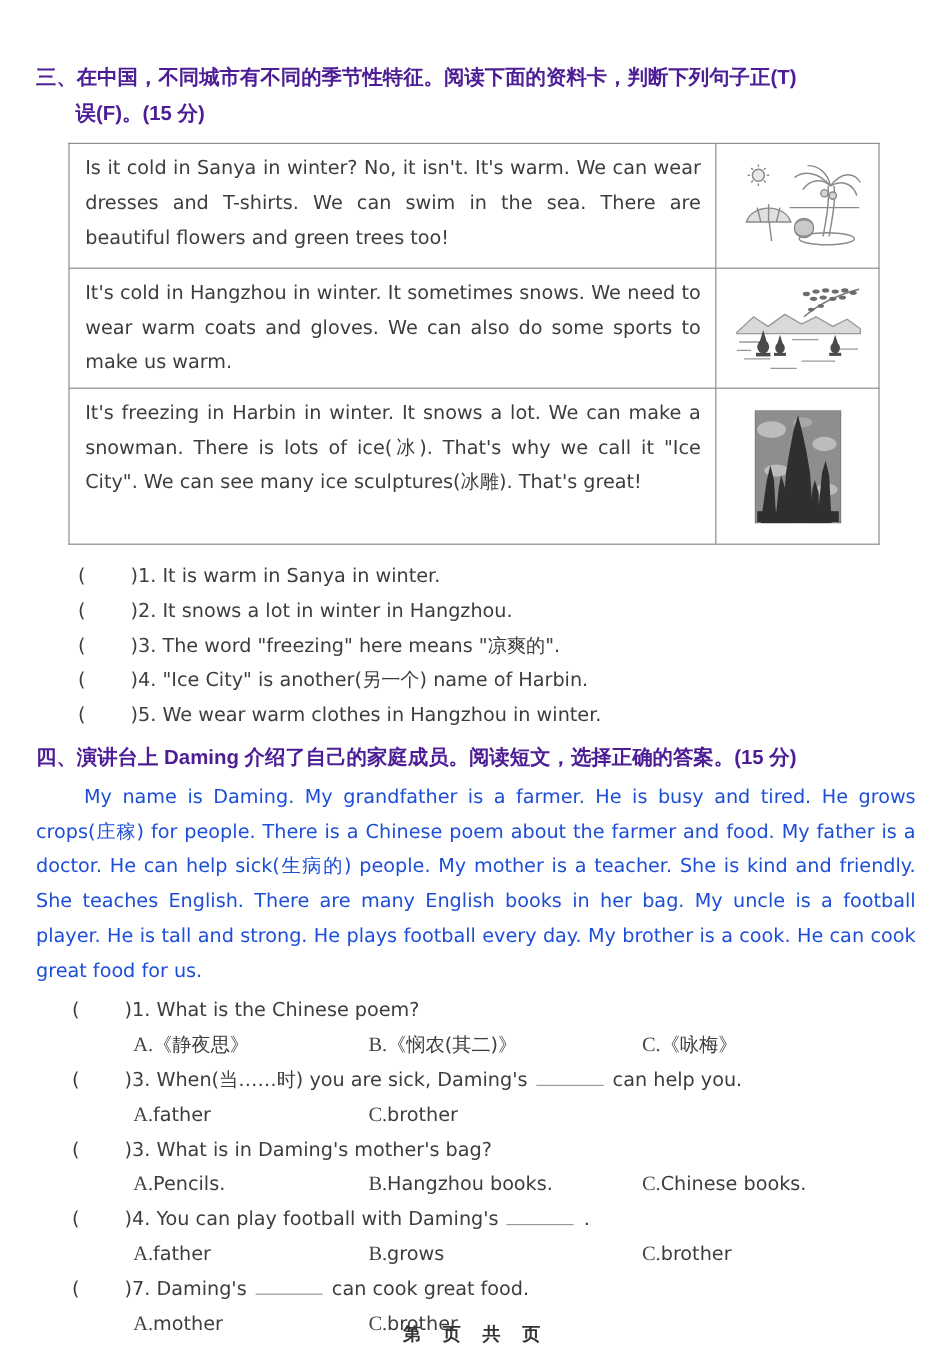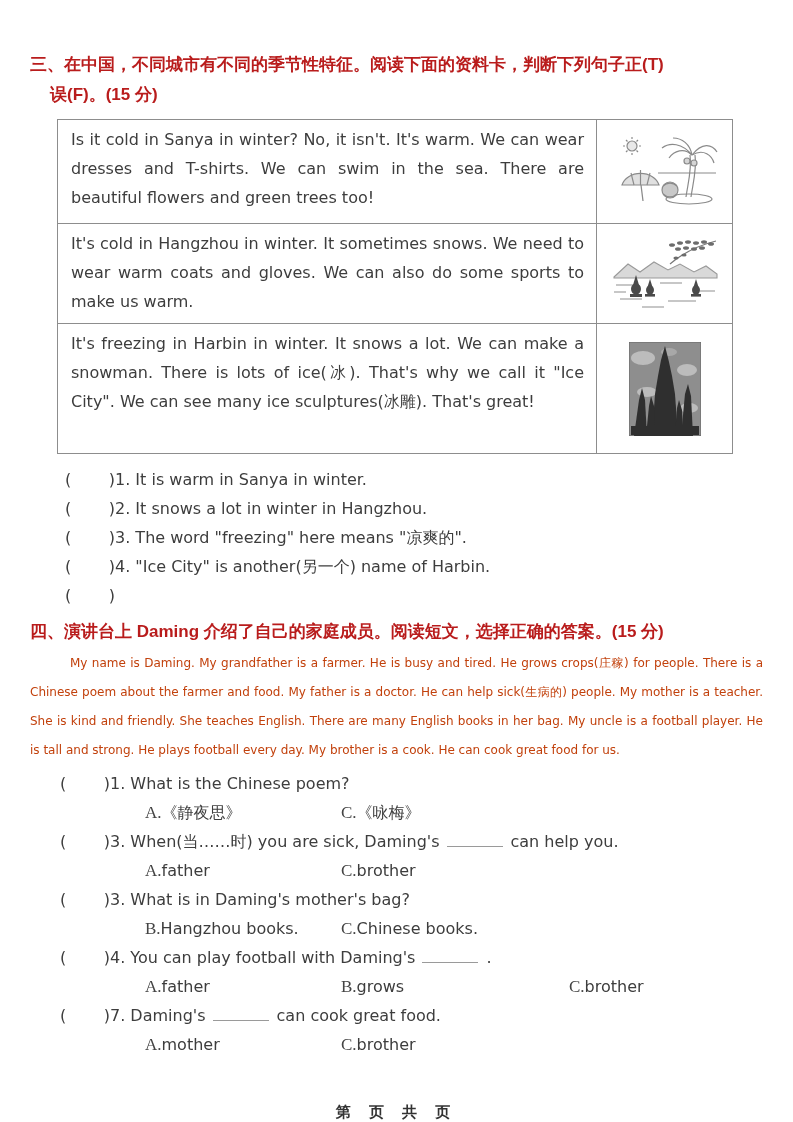--- a/index.html
+++ b/index.html
@@ -4,51 +4,51 @@
 <style>
   html, body { margin:0; padding:0; }
   body {
     width:793px; height:1122px; background:#ffffff; overflow:hidden;
     position:relative; font-family:"DejaVu Sans", sans-serif; color:#3d3d3d;
   }
   .page { padding:50px 30px 0 30px; }
 
   .h-cn {
     font-family:"Liberation Sans", sans-serif; font-weight:600;
-    font-size:17px; line-height:30px; color:#b91c1c;
-  }
-  .h-cn .indent2 { margin-left:20px; }
+    font-size:17px; line-height:30px; color:#4c1d95;
+  }
+  .h-cn .indent2 { margin-left:33px; }
 
   table.cards {
     border-collapse:collapse; margin:9px 0 0 27px; width:676px; table-layout:fixed;border-radius:25px;
   }
   table.cards td { border:1.5px solid #8d8d8d; }
   td.cardtext {
     padding:5px 12px 6px 13px; font-size:16px; line-height:29px;
     text-align:justify; vertical-align:top; color:#3d3d3d;
   }
   td.cardimg { width:133px; text-align:center; vertical-align:middle; }
   .ul { text-underline-offset:4px; }
 
   .tf-list { margin:11px 0 0 35px; }
   .qrow { font-size:16px; line-height:29px; color:#3d3d3d; }
   .paren {
     display:inline-flex; justify-content:space-between; width:50px;
     font-family:"DejaVu Sans", sans-serif;
   }
   .s4-head { margin-top:7px; }
   .passage {
-    margin:2px 0 0 0; font-size:12px; line-height:29px;
-    text-align:justify; text-indent:40px; color:#c2410c;
+    margin:2px 0 0 0; font-size:16px; line-height:29px;
+    text-align:justify; text-indent:40px; color:#1d4ed8;
   }
   .mc { margin-left:30px; }
   .mc-block { margin-top:4px; }
   .opts {
     display:grid; grid-template-columns:196px 228px auto;
-    margin-left:115px; font-size:16px; line-height:29px;
+    margin-left:81px; font-size:16px; line-height:29px;
   }
   .letter { font-family:"Liberation Serif", serif; font-size:17px; color:#444; }
   .blank {
     display:inline-block; width:56px; height:15px;
     border-bottom:1.2px solid #9a9a9a; margin:0 8px 0 7px; vertical-align:baseline;
   }
   .footer {
     position:absolute; bottom:0; left:0; width:100%; text-align:center;
     font-family:"Liberation Sans", sans-serif; font-weight:600;
     font-size:15px; letter-spacing:7px; color:#333;
@@ -188,52 +188,54 @@
           <span>(</span>
           <span>)</span>
         </span><span>3. The word "freezing" here means "凉爽的".</span></div>
     <div class="qrow"><span class="paren">
           <span>(</span>
           <span>)</span>
         </span><span>4. "Ice City" is another(另一个) name of Harbin.</span></div>
     <div class="qrow"><span class="paren">
           <span>(</span>
           <span>)</span>
-        </span></div>
+        </span><span>5. We wear warm clothes in Hangzhou in winter.</span></div>
   </div>
 
   <div class="h-cn s4-head">四、演讲台上 Daming 介绍了自己的家庭成员。阅读短文，选择正确的答案。(15 分)</div>
 
   <p class="passage">My name is Daming. My grandfather is a farmer. He is busy and tired. He grows crops(庄稼) for people. There is a Chinese poem about the farmer and food. My father is a doctor. He can help sick(生病的) people. My mother is a teacher. She is kind and friendly. She teaches English. There are many English books in her bag. My uncle is a football player. He is tall and strong. He plays football every day. My brother is a cook. He can cook great food for us.</p>
 
   <div class="mc-block">
 
     <div class="qrow mc"><span class="paren">
           <span>(</span>
           <span>)</span>
         </span><span>1. What is the Chinese poem?</span></div>
     <div class="opts">
       <span><span class="letter">A.</span><span>《静夜思》</span></span>
+      <span><span class="letter">B.</span><span>《悯农(其二)》</span></span>
       <span><span class="letter">C.</span><span>《咏梅》</span></span>
     </div>
 
     <div class="qrow mc"><span class="paren">
           <span>(</span>
           <span>)</span>
         </span><span>3. When(当……时) you are sick, Daming's</span><span class="blank"></span><span>can help you.</span></div>
     <div class="opts">
       <span><span class="letter">A.</span><span>father</span></span>
       <span><span class="letter">C.</span><span>brother</span></span>
     </div>
 
     <div class="qrow mc"><span class="paren">
           <span>(</span>
           <span>)</span>
         </span><span>3. What is in Daming's mother's bag?</span></div>
     <div class="opts">
+      <span><span class="letter">A.</span><span>Pencils.</span></span>
       <span><span class="letter">B.</span><span>Hangzhou books.</span></span>
       <span><span class="letter">C.</span><span>Chinese books.</span></span>
     </div>
 
     <div class="qrow mc"><span class="paren">
           <span>(</span>
           <span>)</span>
         </span><span>4. You can play football with Daming's</span><span class="blank"></span><span>.</span></div>
     <div class="opts">
       <span><span class="letter">A.</span><span>father</span></span>

